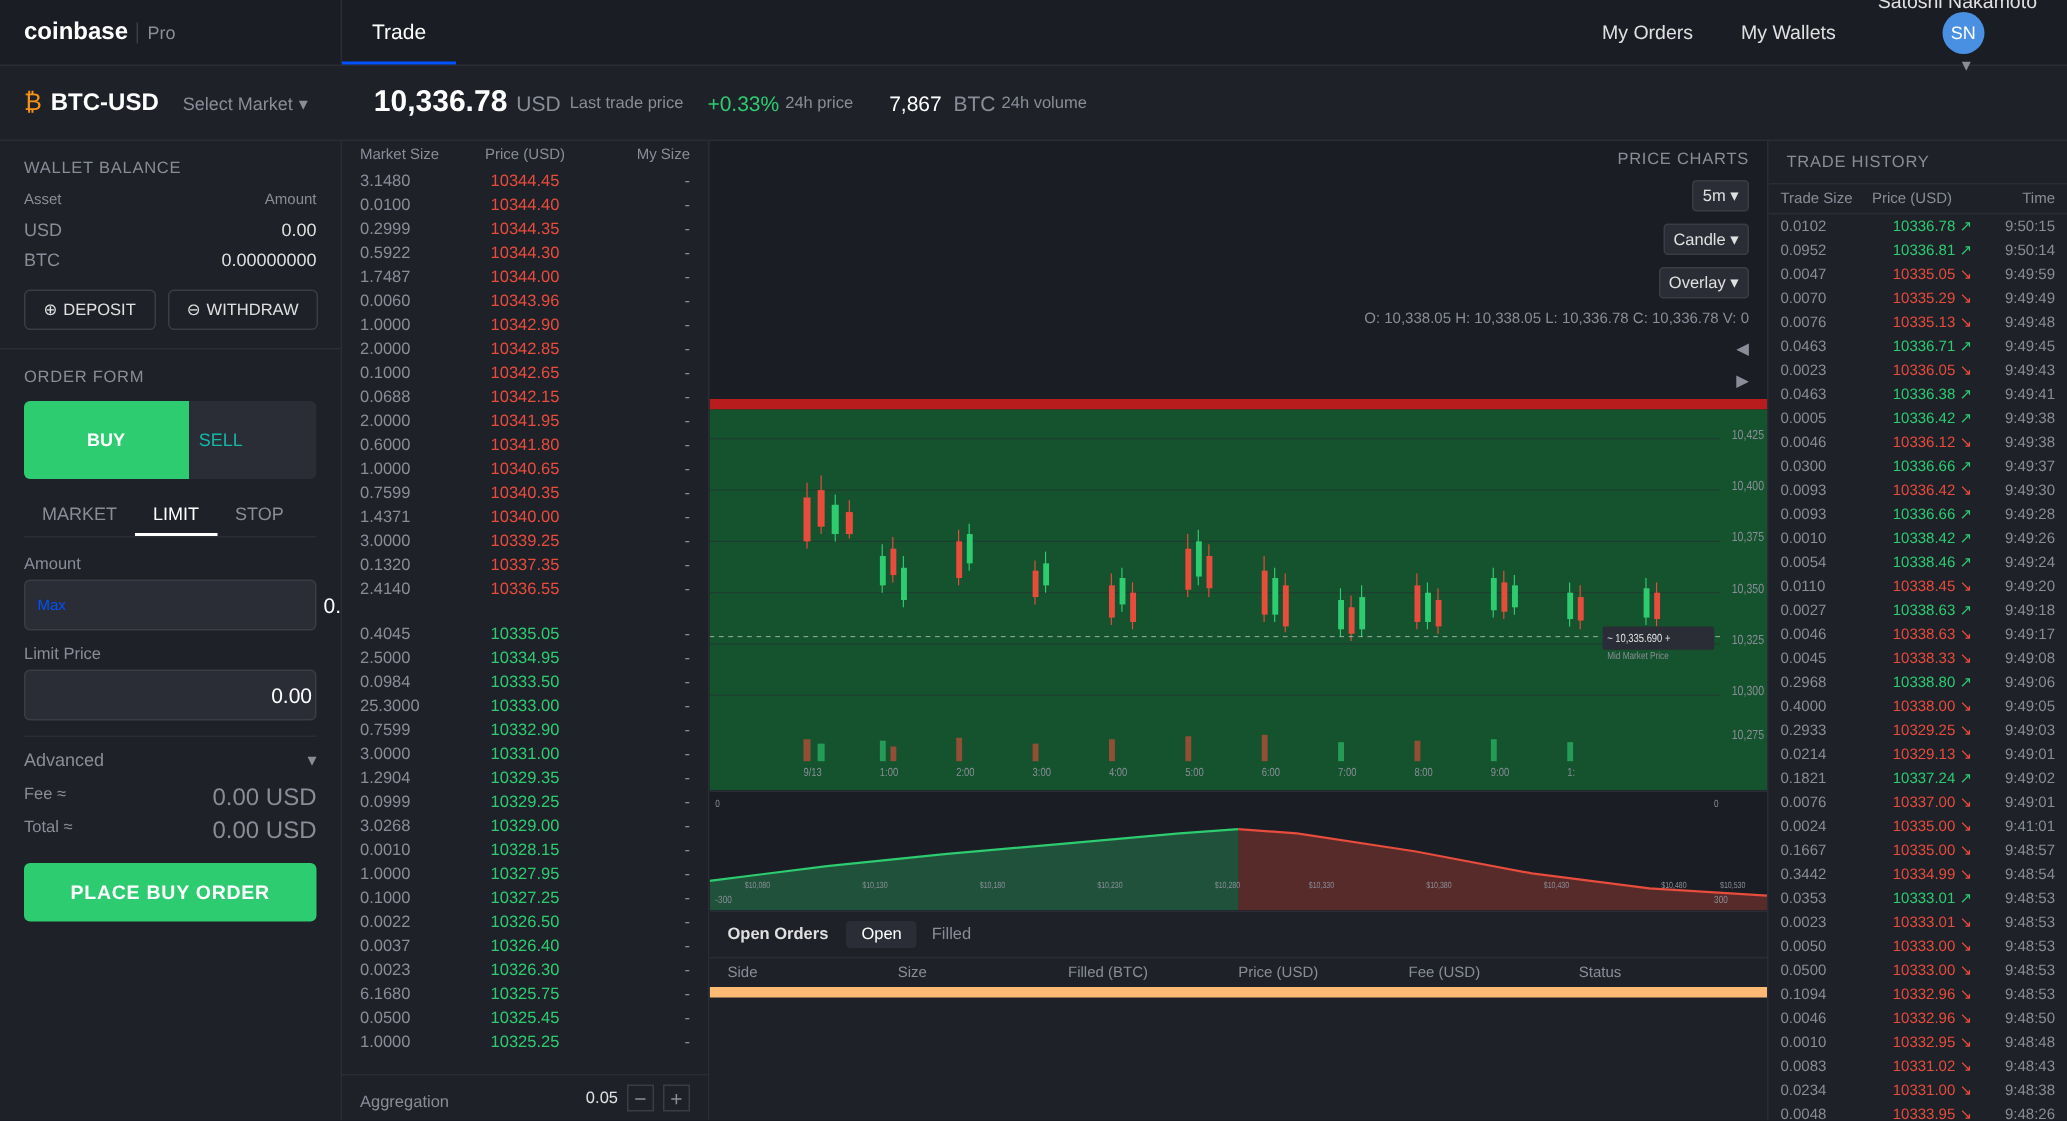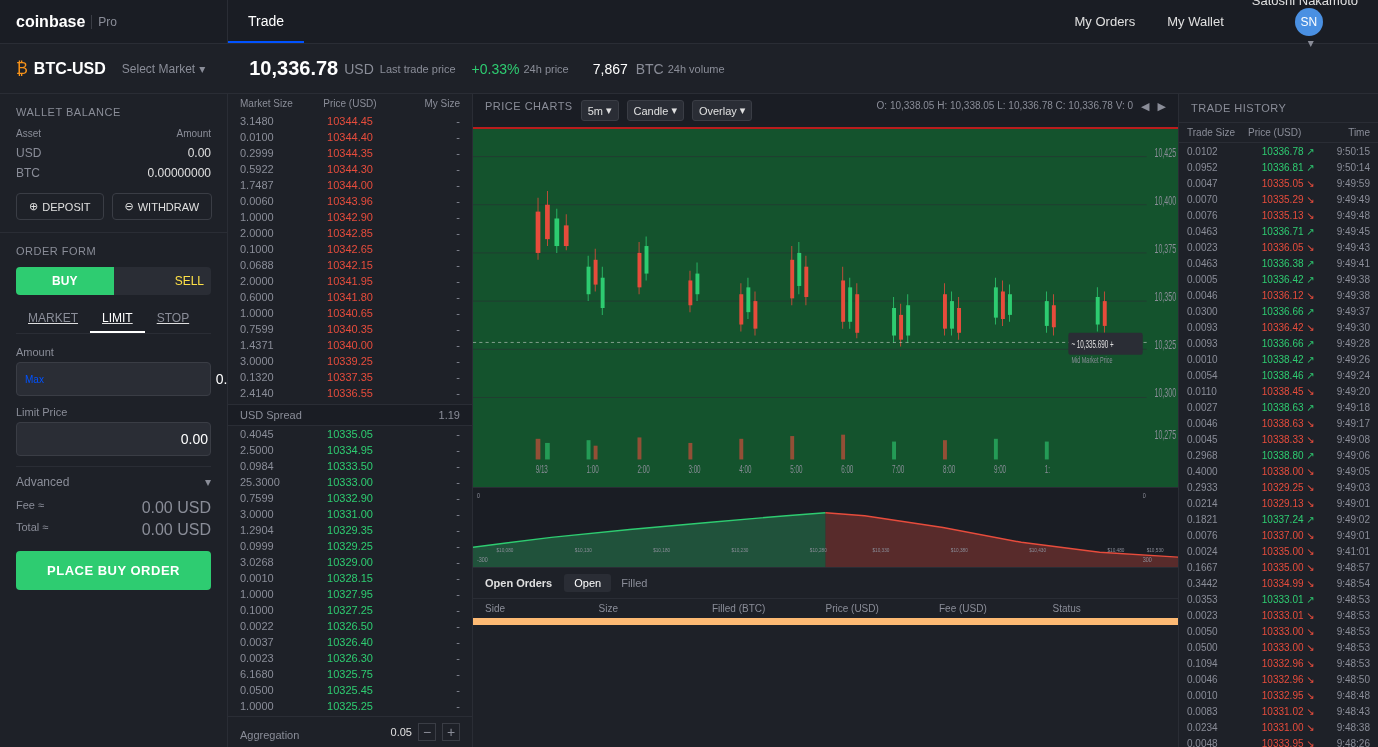--- a/index.html
+++ b/index.html
@@ -43,23 +43,23 @@
     .asset-row { display: flex; justify-content: space-between; align-items: center; padding: 3px 0; }
     .asset-name { font-size: 12px; color: #8a8d98; }
     .asset-amount { font-size: 12px; color: #e0e0e0; }
     .btn-row { display: flex; gap: 8px; margin-top: 10px; }
     .btn-outline { display: flex; align-items: center; gap: 4px; padding: 6px 12px; border: 1px solid #3a3d45; background: transparent; color: #e0e0e0; border-radius: 4px; cursor: pointer; font-size: 11px; flex: 1; justify-content: center; }
 
     
     .order-form { padding: 12px 16px; flex: 1; overflow-y: auto; }
     .order-form-title { font-size: 11px; color: #8a8d98; text-transform: uppercase; letter-spacing: 0.5px; margin-bottom: 10px; }
     .buy-sell-tabs { display: flex; border-radius: 4px; overflow: hidden; margin-bottom: 10px; }
-    .buy-tab { flex: 1; padding: 7px; background: #2ecc71; color: #fff; text-align: center; cursor: pointer; font-size: 12px; font-weight: 600; border: none; }
-    .sell-tab { flex: 1; padding: 7px; background: #2a2d35; color: #fde047; text-align: right; cursor: pointer; font-size: 12px; border: none; }
-    .order-type-tabs { display: flex; gap: 0; margin-bottom: 12px; border-bottom: 1px solid #2a2d35; text-decoration: underline; }
+    .buy-tab { flex: 1; padding: 19px; background: #2ecc71; color: #fff; text-align: center; cursor: pointer; font-size: 12px; font-weight: 600; border: none; }
+    .sell-tab { flex: 1; padding: 7px; background: #2a2d35; color: #14b8a6; text-align: left; cursor: pointer; font-size: 12px; border: none; }
+    .order-type-tabs { display: flex; gap: 0; margin-bottom: 12px; border-bottom: 1px solid #2a2d35; }
     .order-type-tab { padding: 6px 12px; color: #8a8d98; cursor: pointer; font-size: 12px; border-bottom: 2px solid transparent; }
     .order-type-tab.active { color: #fff; border-bottom: 2px solid #fff; }
     .form-label { font-size: 11px; color: #8a8d98; margin-bottom: 4px; }
     .form-input-row { display: flex; align-items: center; background: #2a2d35; border: 1px solid #3a3d45; border-radius: 4px; margin-bottom: 10px; }
     .form-input { background: transparent; border: none; color: #fff; font-size: 14px; padding: 8px 10px; flex: 1; outline: none; text-align: right; }
     .form-input-label { padding: 0 10px; color: #8a8d98; font-size: 11px; }
     .form-input-max { padding: 0 8px; color: #0052ff; font-size: 10px; cursor: pointer; }
     .advanced-toggle { display: flex; justify-content: space-between; align-items: center; padding: 8px 0; color: #8a8d98; font-size: 12px; cursor: pointer; border-top: 1px solid #2a2d35; }
     .fee-row { display: flex; justify-content: space-between; padding: 2px 0; }
     .fee-label { color: #8a8d98; font-size: 11px; }
@@ -81,29 +81,29 @@
     .ob-rows { flex: 1; overflow: hidden; }
     .ob-row { display: flex; padding: 1px 12px; align-items: center; position: relative; height: 16px; }
     .ob-size { font-size: 11px; color: #8a8d98; flex: 1; }
     .ob-price-red { font-size: 11px; color: #e74c3c; flex: 1; text-align: center; }
     .ob-price-green { font-size: 11px; color: #2ecc71; flex: 1; text-align: center; }
     .ob-my-size { font-size: 11px; color: #8a8d98; flex: 1; text-align: right; }
     .ob-spread { display: flex; justify-content: space-between; padding: 4px 12px; background: #1a1d24; border-top: 1px solid #2a2d35; border-bottom: 1px solid #2a2d35; font-size: 11px; color: #8a8d98; }
     .ob-agg { display: flex; justify-content: space-between; align-items: flex-end; padding: 6px 12px; border-top: 1px solid #2a2d35; }
     .ob-agg-label { font-size: 11px; color: #8a8d98; }
     .ob-agg-btn { background: transparent; border: 1px solid #3a3d45; color: #8a8d98; width: 18px; height: 18px; cursor: pointer; display: flex; align-items: center; justify-content: center; font-size: 14px; }
-    .chart-header { display: flex; align-items: flex-start; padding: 6px 12px; border-bottom: 2px solid #b91c1c; gap: 8px; }
+    .chart-header { display: flex; align-items: flex-end; padding: 6px 12px; border-bottom: 7px solid #b91c1c; gap: 8px; flex-direction: column; }
     .chart-title { font-size: 11px; color: #8a8d98; text-transform: uppercase; letter-spacing: 0.5px; }
     .chart-dropdown { background: #2a2d35; border: 1px solid #3a3d45; color: #e0e0e0; font-size: 11px; padding: 3px 6px; border-radius: 3px; cursor: pointer; display: flex; align-items: center; gap: 3px; }
     .chart-ohlcv { font-size: 10px; color: #8a8d98; margin-left: auto; }
     .chart-nav { font-size: 11px; color: #8a8d98; cursor: pointer; }
     .chart-area { flex: 1; background: #14532d; position: relative; overflow: hidden; }
 
     
-    .open-orders { height: 180px; background: #1e2128; border-top: 1px solid #2a2d35; overflow: hidden; }
+    .open-orders { height: 140px; background: #1e2128; border-top: 1px solid #2a2d35; overflow: hidden; }
     .oo-header { display: flex; align-items: center; padding: 6px 12px; border-bottom: 1px solid #2a2d35; }
     .oo-title { font-size: 11px; color: #e0e0e0; font-weight: 600; }
     .oo-tabs { display: flex; gap: 0; margin-left: 12px; }
     .oo-tab { padding: 3px 10px; font-size: 11px; color: #8a8d98; cursor: pointer; }
     .oo-tab.active { color: #fff; background: #2a2d35; border-radius: 3px; }
     .oo-cols { display: flex; padding: 4px 12px; border-bottom: 7px solid #fdba74; }
     .oo-col { font-size: 10px; color: #8a8d98; flex: 1; }
     .oo-empty { display: flex; align-items: center; justify-content: center; height: 60px; color: #8a8d98; font-size: 12px; }
 
     
@@ -124,21 +124,21 @@
 <div class="header">
   <div class="logo">
     <span class="logo-text">coinbase</span>
     <span class="logo-pro">Pro</span>
   </div>
   <div class="nav-tabs">
     <div class="nav-tab active">Trade</div>
   </div>
   <div class="header-right">
     <div class="header-btn">My Orders</div>
-    <div class="header-btn">My Wallet</div>
+    <div class="header-btn">My Wallets</div>
     <div class="user-section">
       <span class="user-name">Satoshi Nakamoto</span>
       <div class="user-avatar">SN</div>
       <span class="chevron">▾</span>
     </div>
   </div>
 </div>
 
 <div class="ticker">
   <span class="ticker-btc-icon">₿</span>
@@ -320,24 +320,20 @@
               <span class="ob-size">0.1320</span>
               <span class="ob-price-red">10337.35</span>
               <span class="ob-my-size">-</span>
             </div>
             <div class="ob-row">
               <span class="ob-size">2.4140</span>
               <span class="ob-price-red">10336.55</span>
               <span class="ob-my-size">-</span>
             </div>
           </div>
-        <div class="ob-spread">
-          <span>USD Spread</span>
-          <span>1.19</span>
-        </div>
         <div class="ob-rows" id="ob-bids">
             <div class="ob-row">
               <span class="ob-size">0.4045</span>
               <span class="ob-price-green">10335.05</span>
               <span class="ob-my-size">-</span>
             </div>
             <div class="ob-row">
               <span class="ob-size">2.5000</span>
               <span class="ob-price-green">10334.95</span>
               <span class="ob-my-size">-</span>

